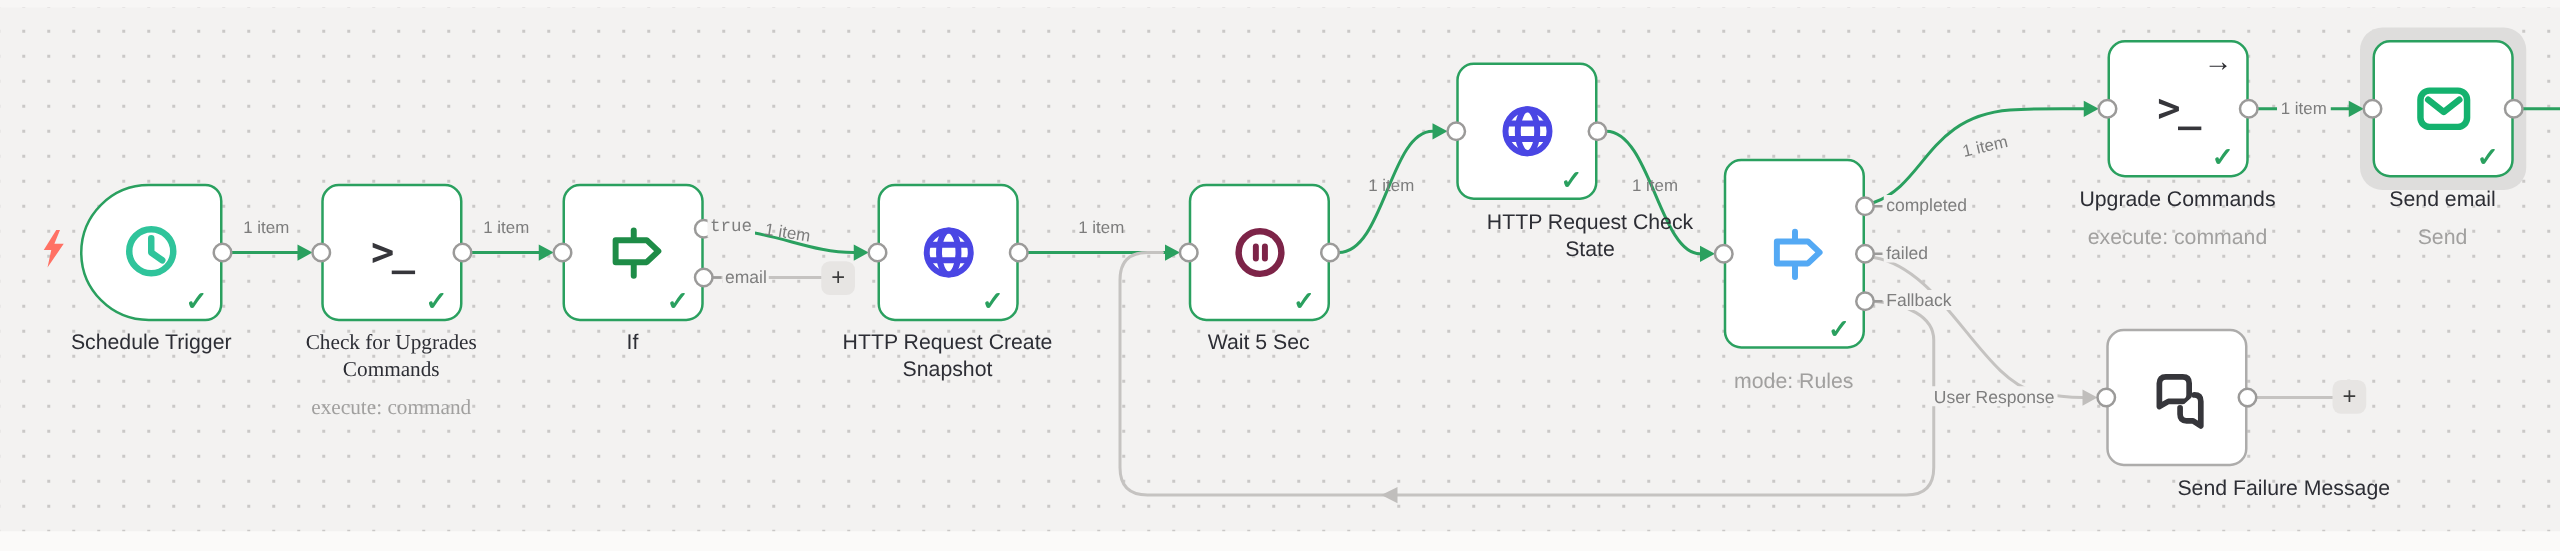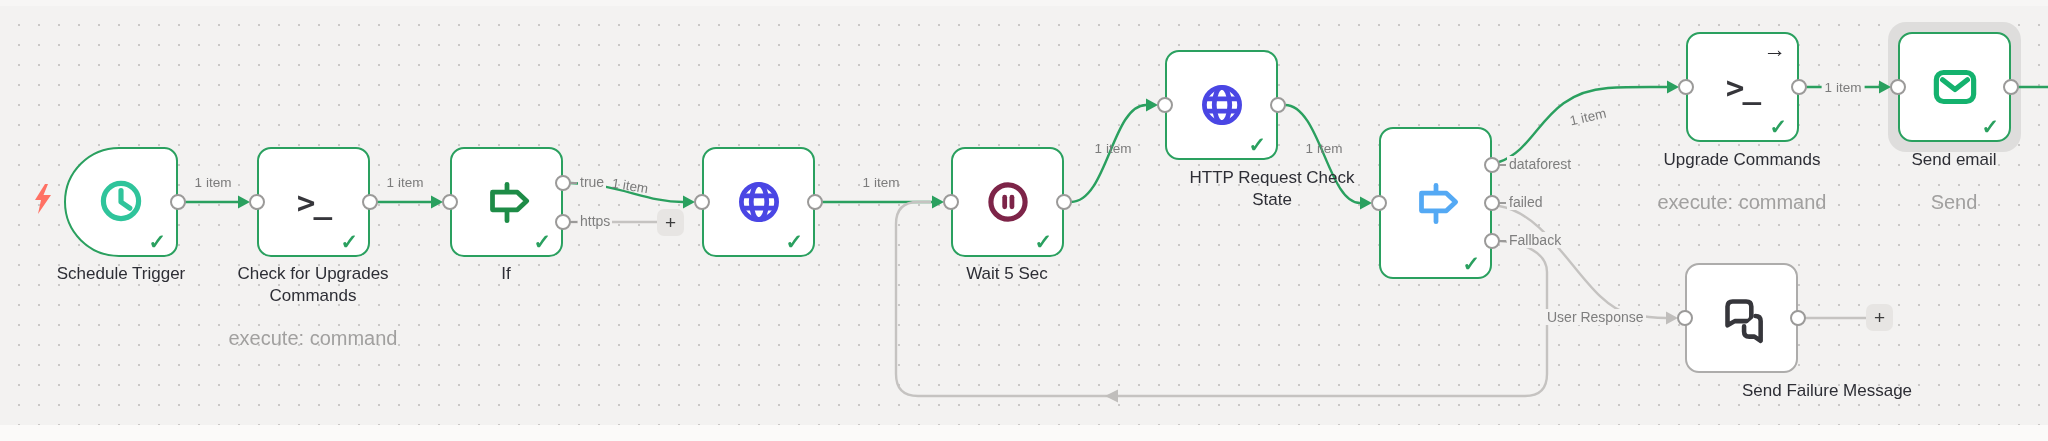--- a/index.html
+++ b/index.html
@@ -19,21 +19,21 @@
     border:2.4px solid #2aa05f;border-radius:14px;z-index:2;
     display:flex;align-items:center;justify-content:center;cursor:pointer;
   }
   .node.trigger{border-radius:56px 14px 14px 56px;}
   .node.plain{border-color:#adacab;border-width:2px;}
   .check{position:absolute;bottom:1px;right:10px;color:#2aa05f;font-size:21px;font-weight:700;}
   .term{font-family:"DejaVu Sans Mono",monospace;font-weight:700;font-size:31px;color:#36363b;letter-spacing:-2px;}
   .arrow-dec{position:absolute;top:2px;right:11px;font-size:23px;font-weight:600;color:#2b2b30;}
   .node-label-block{position:absolute;z-index:3;transform:translateX(-50%);text-align:center;width:260px;pointer-events:none;}
   .nl{font-size:17px;font-weight:500;color:#2d2e35;line-height:1.28;margin:0 auto;}
-  .ns{font-size:20px;color:#a1a09f;margin-top:20px;white-space:nowrap;}
+  .ns{font-size:17px;color:#a1a09f;margin-top:9px;white-space:nowrap;}
   .edge-label{position:absolute;z-index:3;font-size:13.5px;color:#7c7c7c;white-space:nowrap;transform:translate(-50%,-50%);}
   .edge-label.bg{background:#f3f2f1;padding:0 3px;}
   .branch-label{position:absolute;z-index:3;font-size:14px;color:#7e7e7e;background:#f3f2f1;padding:0 2px;white-space:nowrap;}
   .plus-btn{
     position:absolute;z-index:3;width:27px;height:27px;background:#e7e5e3;border-radius:7px;
     display:flex;align-items:center;justify-content:center;font-size:19px;font-weight:500;color:#3c3c3c;cursor:pointer;
   }
   svg.layer{position:absolute;left:0;top:0;z-index:2;pointer-events:none;}
   svg.bolt{position:absolute;left:31px;top:183px;z-index:3;}
 </style>
@@ -185,36 +185,38 @@
     <circle cx="1898" cy="87" r="7"></circle>
     <circle cx="2011" cy="87" r="7"></circle>
     <circle cx="1685" cy="318" r="7"></circle>
     <circle cx="1798" cy="318" r="7"></circle>
   </g>
 </svg>
 
 <div class="node-label-block" style="left:121px;top:263px;">
   <div class="nl">Schedule Trigger</div>
 </div>
-<div class="node-label-block" style="left:313px;top:263px;">
+<div class="node-label-block" style="left:313px;top:263px;font-family:Liberation Serif, serif;">
   <div class="nl" style="max-width:195px;">Check for Upgrades Commands</div>
   <div class="ns">execute: command</div>
 </div>
 <div class="node-label-block" style="left:506px;top:263px;">
   <div class="nl">If</div>
 </div>
 <div class="node-label-block" style="left:758px;top:263px;">
+  <div class="nl" style="max-width:195px;">HTTP Request Create Snapshot</div>
 </div>
 <div class="node-label-block" style="left:1007px;top:263px;">
   <div class="nl">Wait 5 Sec</div>
 </div>
 <div class="node-label-block" style="left:1272px;top:167px;">
   <div class="nl" style="max-width:195px;">HTTP Request Check State</div>
 </div>
 <div class="node-label-block" style="left:1435px;top:286px;">
+  <div class="ns">mode: Rules</div>
 </div>
 <div class="node-label-block" style="left:1742px;top:149px;">
   <div class="nl">Upgrade Commands</div>
   <div class="ns">execute: command</div>
 </div>
 <div class="node-label-block" style="left:1954px;top:149px;">
   <div class="nl">Send email</div>
   <div class="ns">Send</div>
 </div>
 <div class="node-label-block" style="left:1827px;top:380px;">
@@ -223,23 +225,23 @@
 
 <div class="edge-label" style="left:213px;top:182px;">1 item</div>
 <div class="edge-label" style="left:405px;top:182px;">1 item</div>
 <div class="edge-label" style="left:630px;top:186px;transform:translate(-50%,-50%) rotate(9deg);">1 item</div>
 <div class="edge-label" style="left:881px;top:182px;">1 item</div>
 <div class="edge-label" style="left:1113px;top:148px;">1 item</div>
 <div class="edge-label" style="left:1324px;top:148px;">1 item</div>
 <div class="edge-label" style="left:1588px;top:117px;transform:translate(-50%,-50%) rotate(-13deg);">1 item</div>
 <div class="edge-label bg" style="left:1843px;top:87px;">1 item</div>
 
-<div class="branch-label" style="left:578px;top:174px;">true</div>
-<div class="branch-label" style="left:578px;top:213px;">https</div>
-<div class="branch-label" style="left:1507px;top:156px;">dataforest</div>
+<div class="branch-label" style="left:566px;top:174px;font-family:Liberation Mono, monospace;">true</div>
+<div class="branch-label" style="left:578px;top:213px;">email</div>
+<div class="branch-label" style="left:1507px;top:156px;">completed</div>
 <div class="branch-label" style="left:1507px;top:194px;">failed</div>
 <div class="branch-label" style="left:1507px;top:232px;">Fallback</div>
 <div class="branch-label" style="left:1545px;top:309px;">User Response</div>
 
 <div class="plus-btn" style="left:657px;top:209px;">
   <span>+</span>
 </div>
 <div class="plus-btn" style="left:1866px;top:304px;">
   <span>+</span>
 </div>

